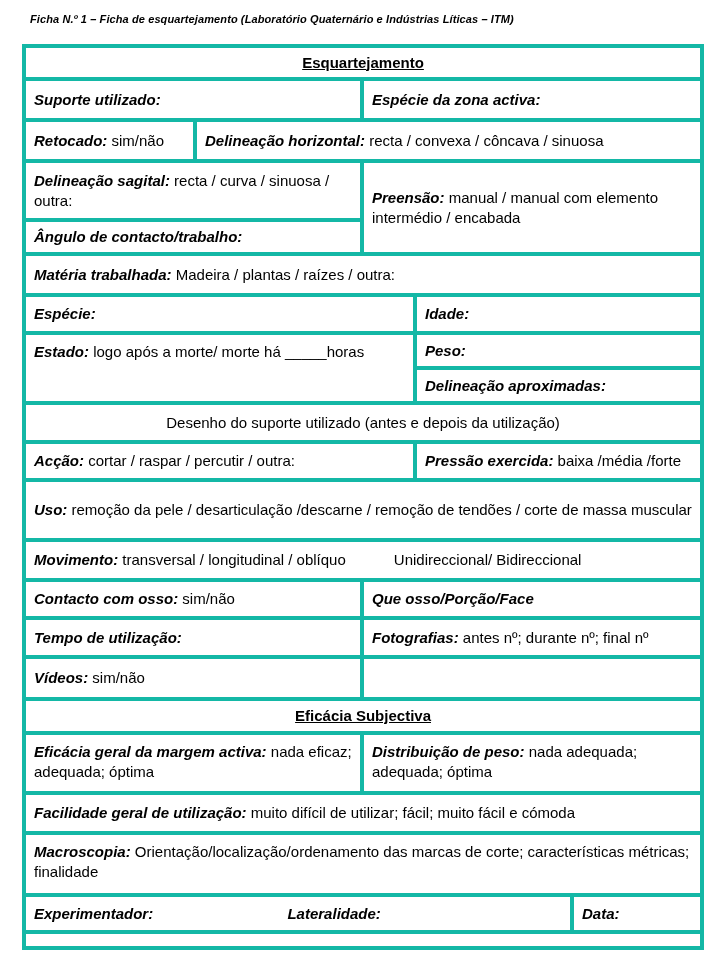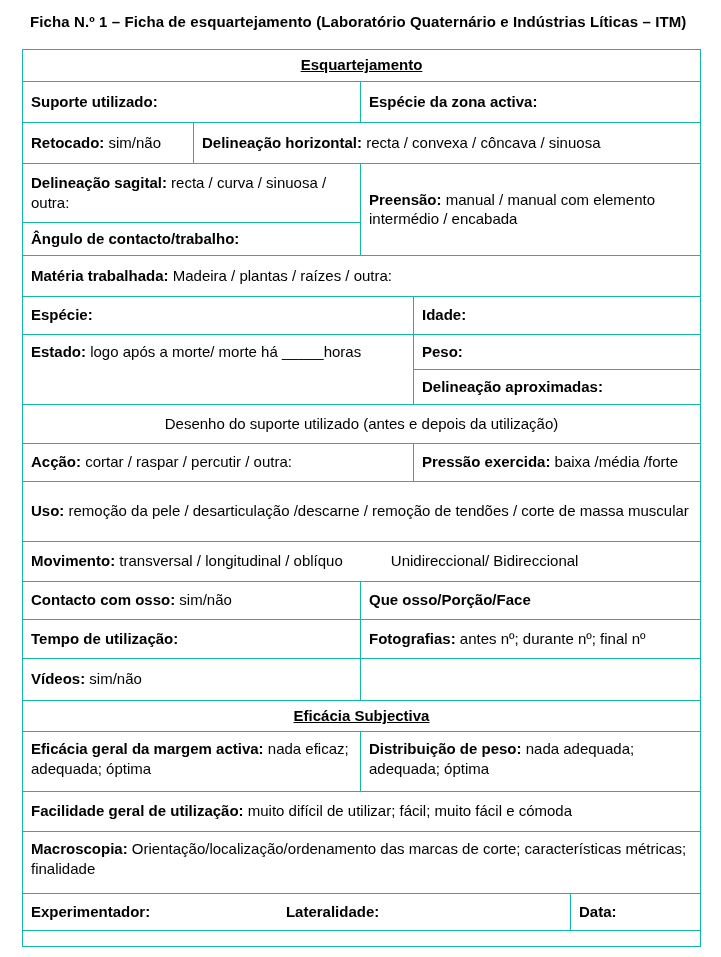--- a/index.html
+++ b/index.html
@@ -8,37 +8,38 @@
     width: 721px;
     height: 957px;
     font-family: "Liberation Sans", sans-serif;
     font-size: 15px;
     color: #000;
     line-height: 1.32;
   }
   .page { padding: 12px 21px 0 22px; }
   .title {
     font-weight: bold;
-    font-size: 15px;
+    font-size: 11px;
     padding-left: 8px;
     margin-bottom: 17px;
     letter-spacing: 0.1px;
+    font-style: italic;
   }
   table.form {
     border-collapse: collapse;
     width: 678px;
     table-layout: fixed;
   }
   table.form td {
-    border: 1px solid #14b8a6;
+    border: 4px solid #14b8a6;
     padding: 5px 8px;
     vertical-align: middle;
     overflow: hidden;
   }
-  .lbl { font-weight: bold; }
+  .lbl { font-weight: bold; font-style: italic; }
   .val { white-space: pre-wrap; }
   .sec { text-align: center; }
   .sec-text { font-weight: bold; text-decoration: underline; }
   .center { text-align: center; margin-left: 32px; }
   .vtop { vertical-align: top !important; padding-top: 7px !important; margin-top: 20px; }
   .gap { margin-left: 48px; }
   .split { display: flex; width: 100%; }
   .split .half { flex: 0 0 48%; }
 </style>
 </head>

